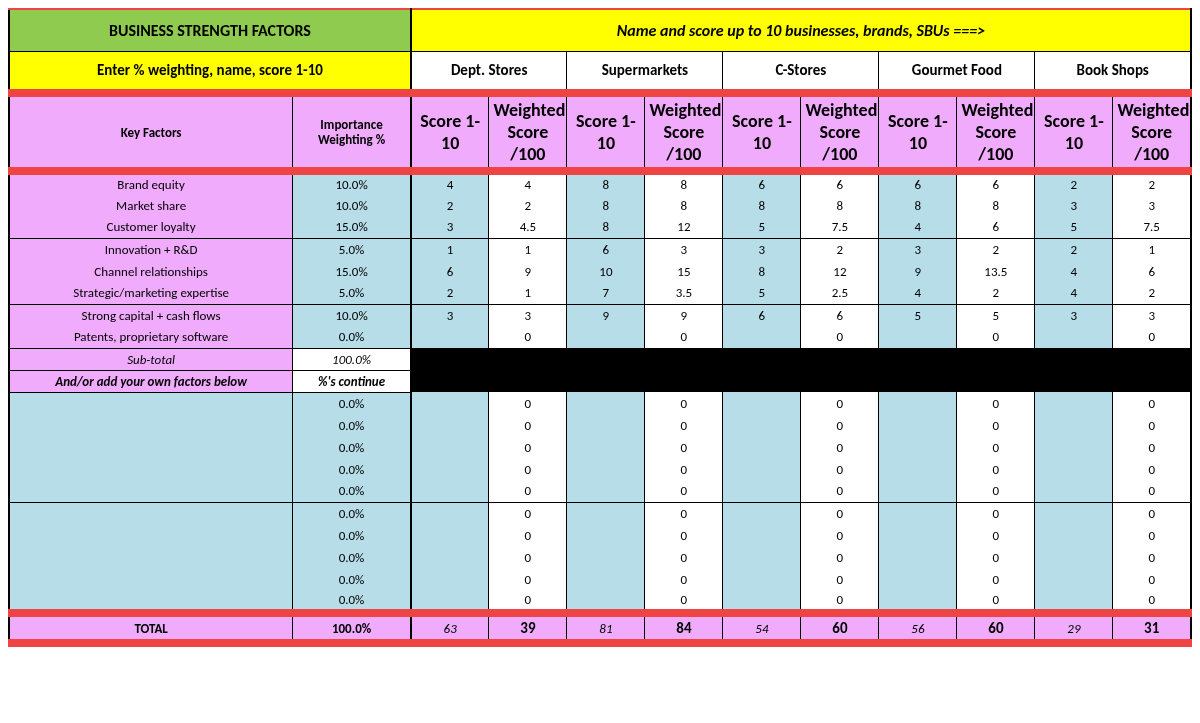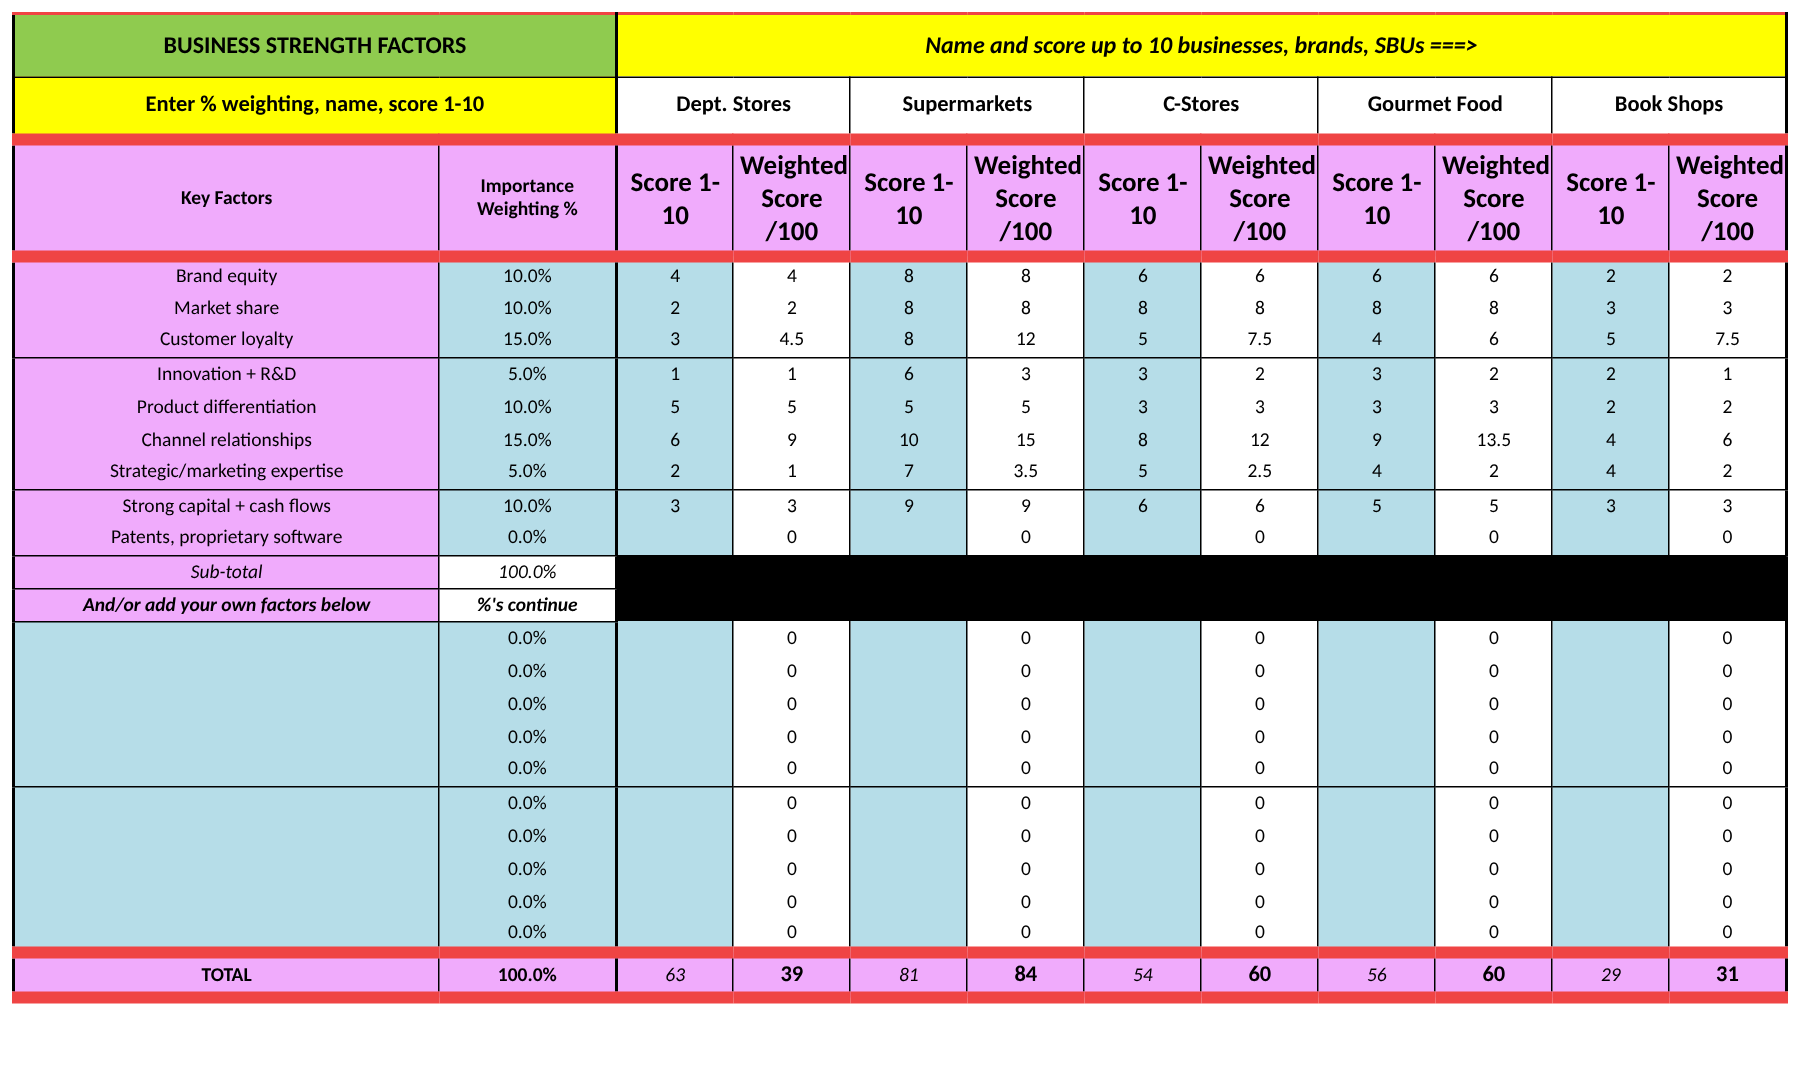--- a/index.html
+++ b/index.html
@@ -145,34 +145,20 @@
         <td class="lblue b-right">6</td>
         <td class="white b-right">3</td>
         <td class="lblue b-right">3</td>
         <td class="white b-right">2</td>
         <td class="lblue b-right">3</td>
         <td class="white b-right">2</td>
         <td class="lblue b-right">2</td>
         <td class="white b-right-thick">1</td>
       </tr>
       <tr>
-        <td class="grey b-left-thick b-right">Product differentiation</td>
-        <td class="lblue b-right-thick">10.0%</td>
-        <td class="lblue b-right">5</td>
-        <td class="white b-right">5</td>
-        <td class="lblue b-right">5</td>
-        <td class="white b-right">5</td>
-        <td class="lblue b-right">3</td>
-        <td class="white b-right">3</td>
-        <td class="lblue b-right">3</td>
-        <td class="white b-right">3</td>
-        <td class="lblue b-right">2</td>
-        <td class="white b-right-thick">2</td>
-      </tr>
-      <tr>
         <td class="grey b-left-thick b-right">Channel relationships</td>
         <td class="lblue b-right-thick">15.0%</td>
         <td class="lblue b-right">6</td>
         <td class="white b-right">9</td>
         <td class="lblue b-right">10</td>
         <td class="white b-right">15</td>
         <td class="lblue b-right">8</td>
         <td class="white b-right">12</td>
         <td class="lblue b-right">9</td>
         <td class="white b-right">13.5</td>

